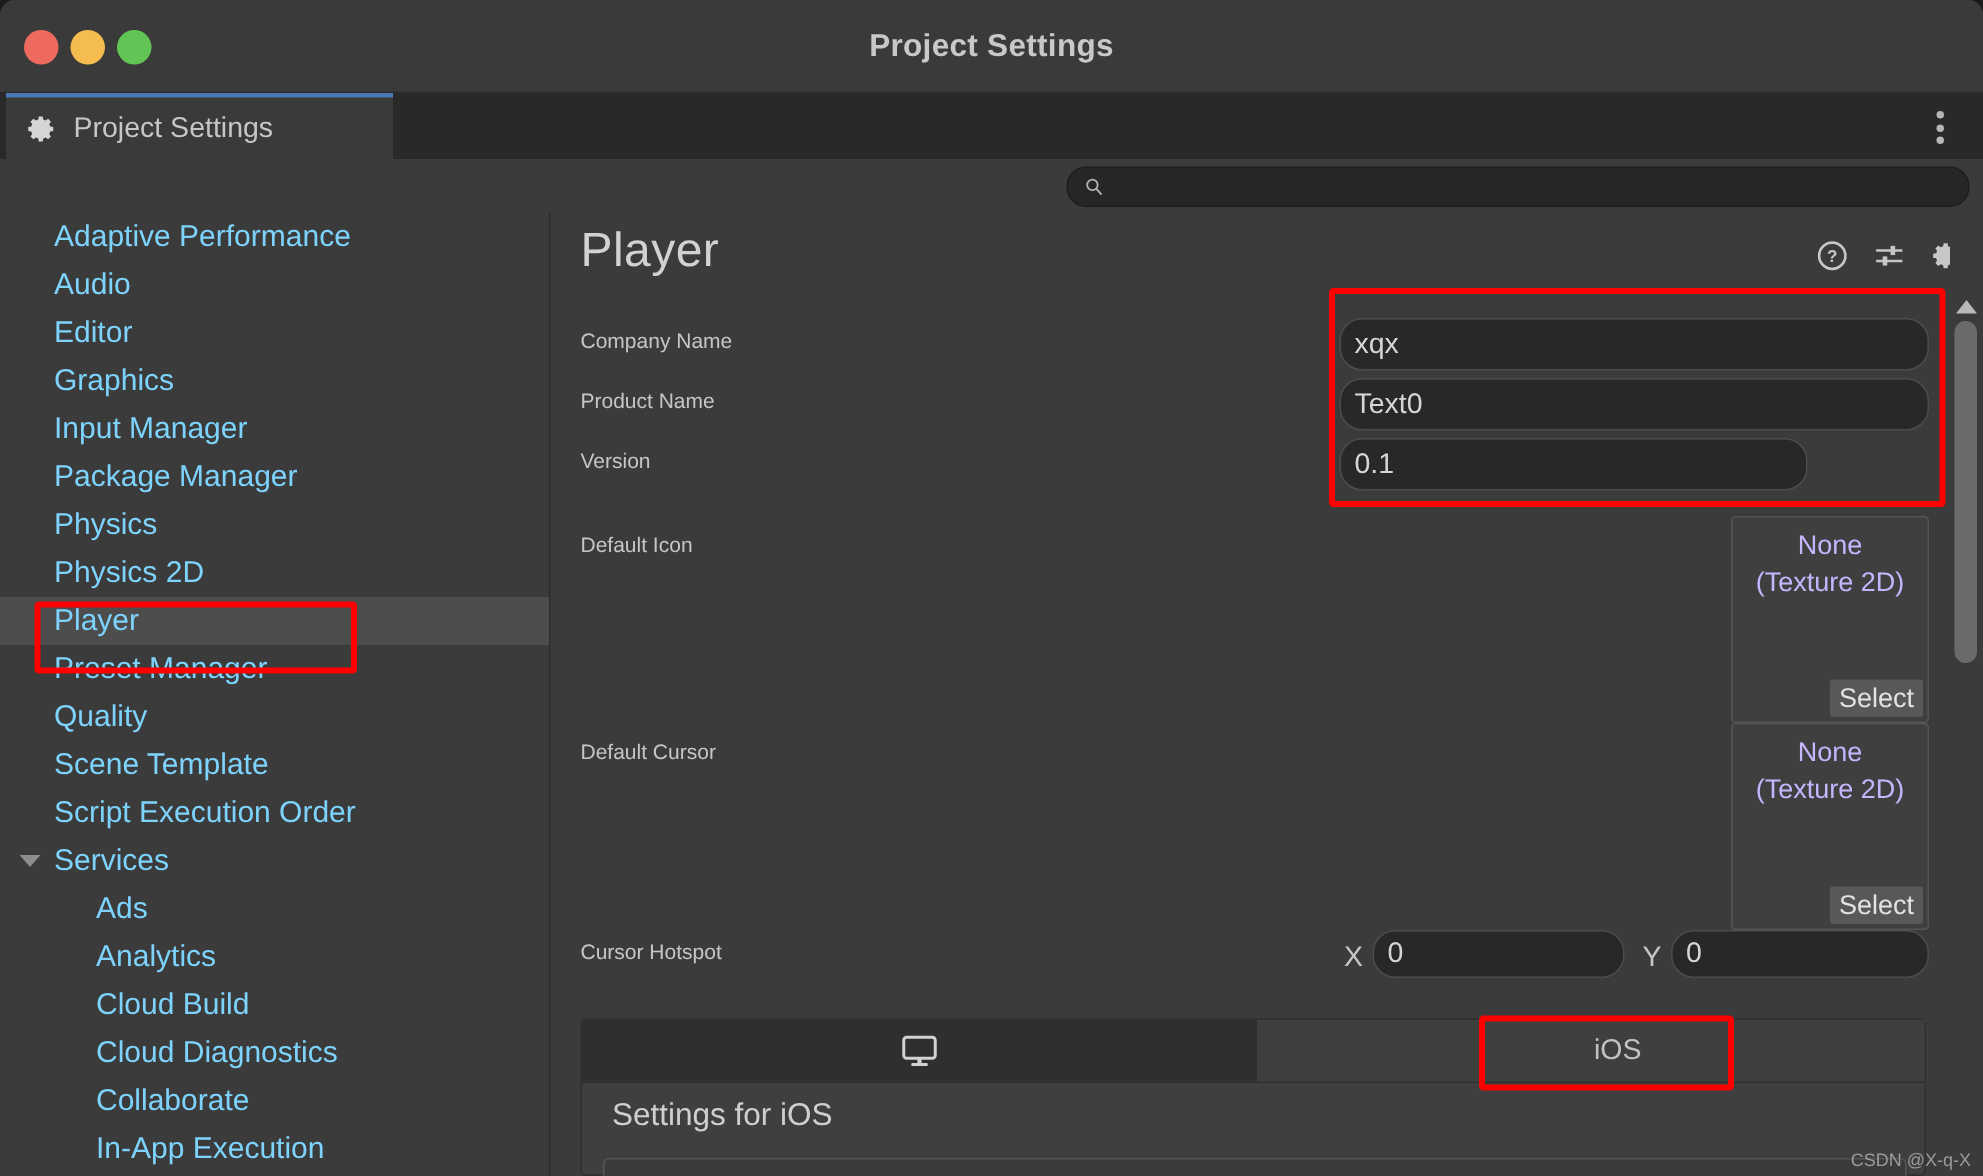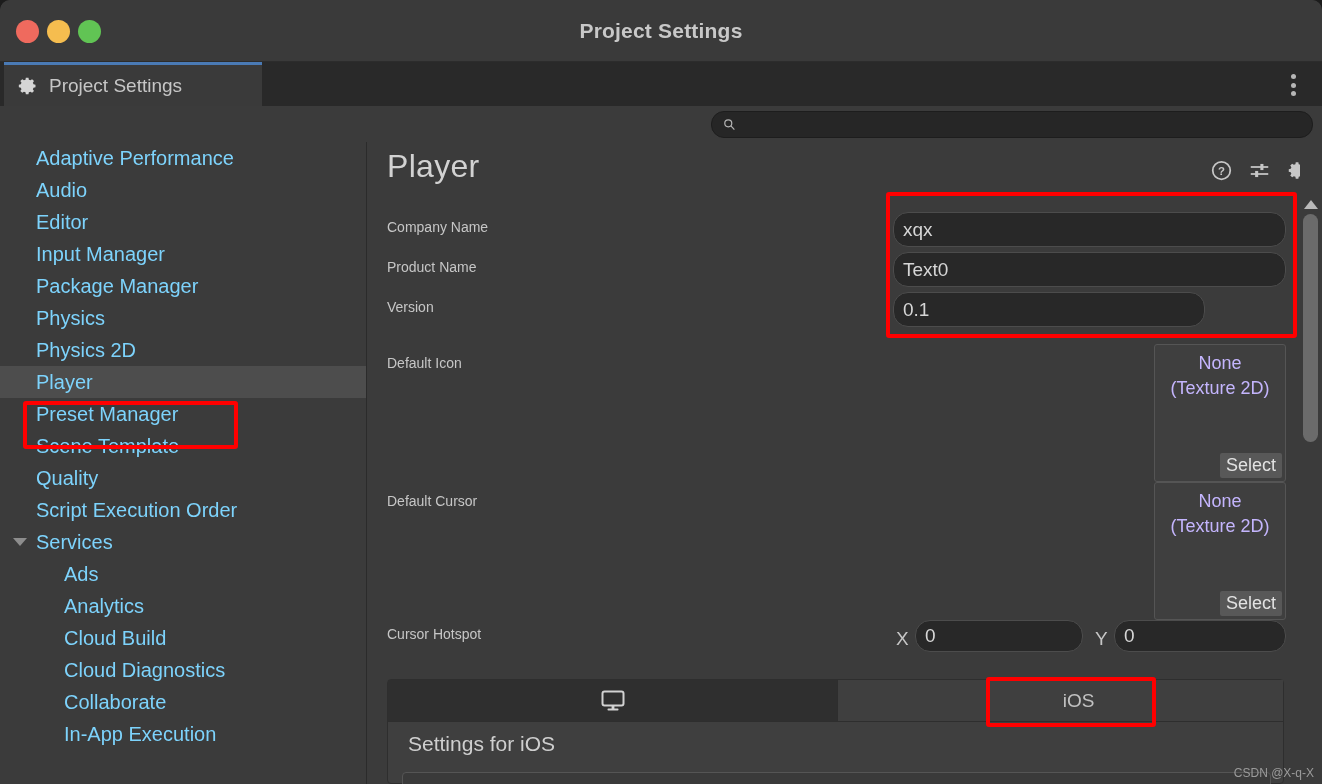--- a/index.html
+++ b/index.html
@@ -285,28 +285,29 @@
         <line x1="9.8" y1="9.8" x2="14" y2="14.4" stroke="#b4b4b4" stroke-width="1.5"></line>
       </svg>
       <input class="search-input" type="text" placeholder="" style="">
     </div>
   </div>
 
   <div class="sidebar" id="sidebar">
       <div class="side-item"><span>Adaptive Performance</span></div>
       <div class="side-item"><span>Audio</span></div>
       <div class="side-item"><span>Editor</span></div>
+      <div class="side-item"><span>Graphics</span></div>
       <div class="side-item"><span>Input Manager</span></div>
       <div class="side-item"><span>Package Manager</span></div>
       <div class="side-item"><span>Physics</span></div>
       <div class="side-item"><span>Physics 2D</span></div>
       <div class="side-item selected"><span>Player</span></div>
       <div class="side-item"><span>Preset Manager</span></div>
+      <div class="side-item"><span>Quality</span></div>
       <div class="side-item"><span>Scene Template</span></div>
-      <div class="side-item"><span>Quality</span></div>
       <div class="side-item"><span>Script Execution Order</span></div>
       <div class="side-item"><span class="tri"></span><span>Services</span></div>
       <div class="side-item child"><span>Ads</span></div>
       <div class="side-item child"><span>Analytics</span></div>
       <div class="side-item child"><span>Cloud Build</span></div>
       <div class="side-item child"><span>Cloud Diagnostics</span></div>
       <div class="side-item child"><span>Collaborate</span></div>
       <div class="side-item child"><span>In-App Execution</span></div>
     </div>
   <div class="side-divider"></div>

